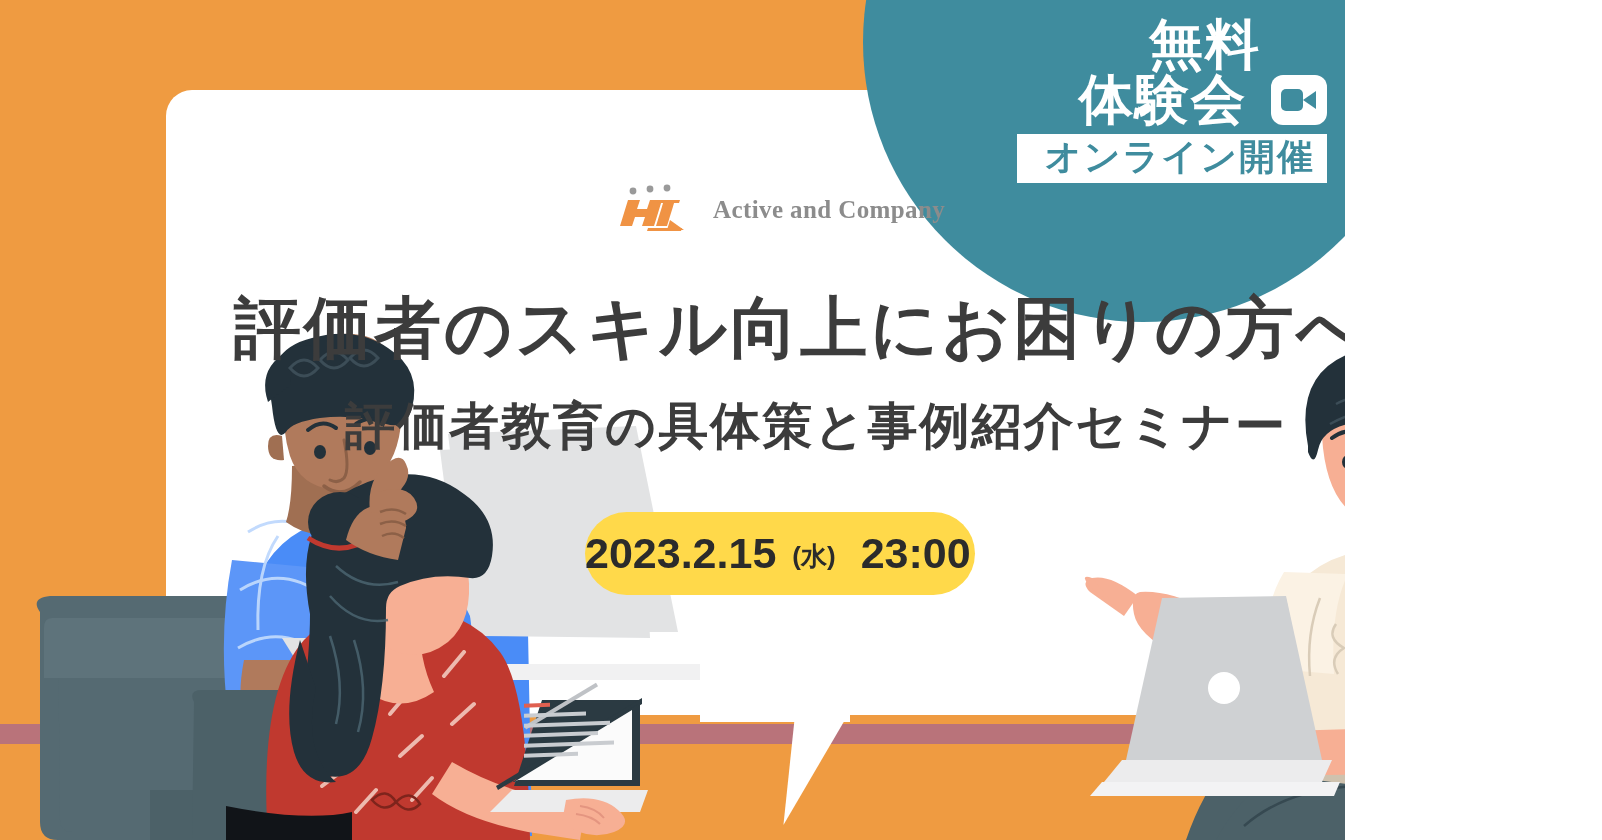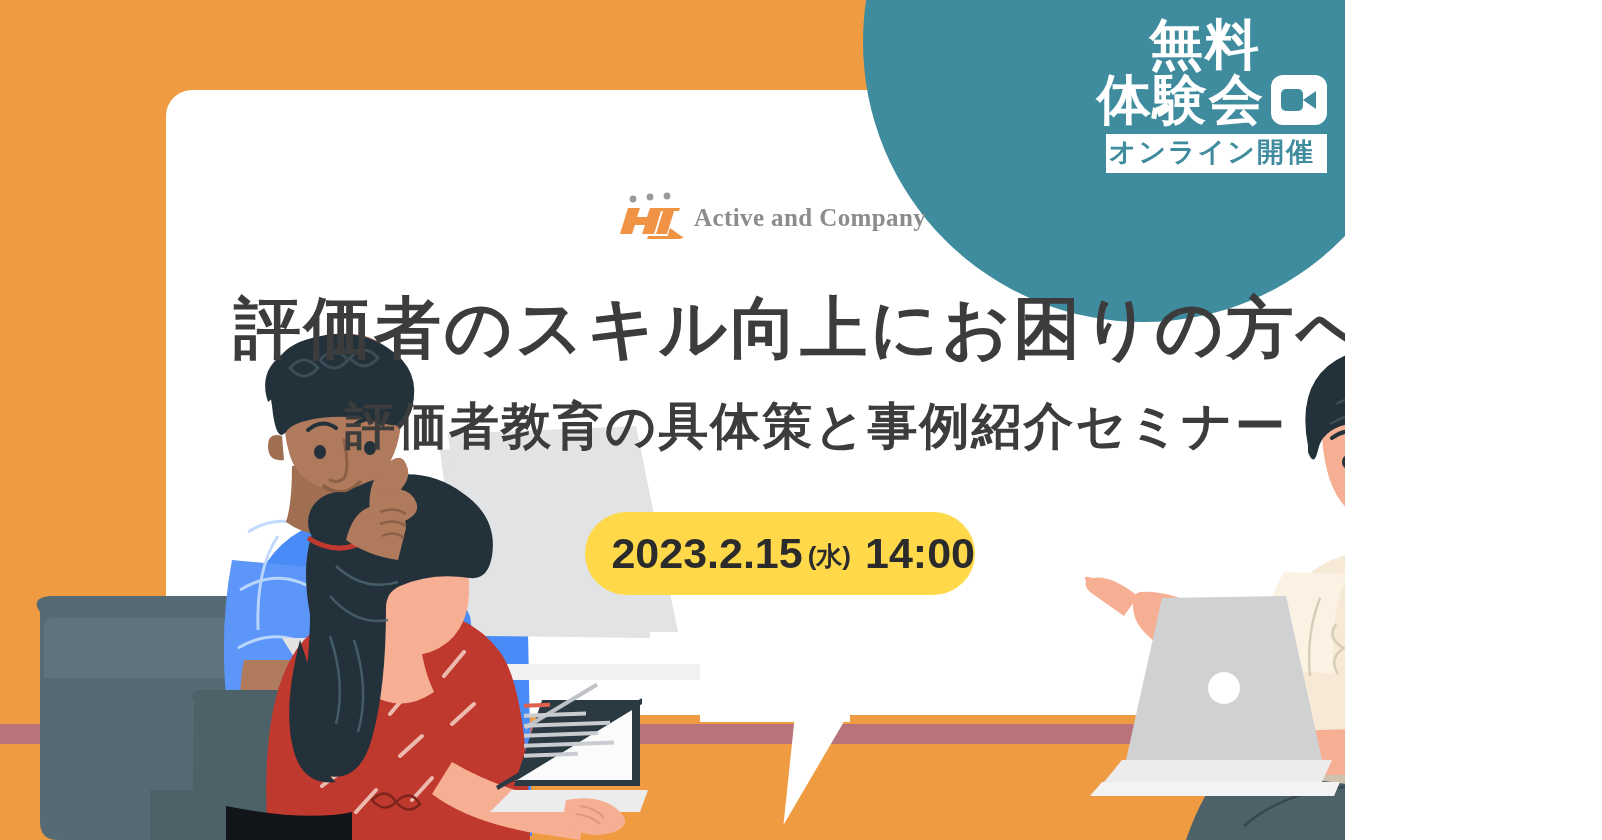--- a/index.html
+++ b/index.html
@@ -88,21 +88,21 @@
     font-size: 54px;
     font-weight: bold;
     line-height: 1.06;
     letter-spacing: 2px;
     padding-right: 66px;
   }
   .badge-line2-row {
     display: flex;
     align-items: center;
     justify-content: flex-end;
-    gap: 6px;
+    gap: 24px;
     margin-top: -2px;
   }
   .badge-line2 {
     font-size: 54px;
     font-weight: bold;
     line-height: 1.06;
     letter-spacing: 2px;
   }
   .cam-icon {
     width: 56px;
@@ -129,35 +129,35 @@
     height: 0;
     border-top: 9px solid transparent;
     border-bottom: 9px solid transparent;
     border-right: 13px solid #3F8C9E;
   }
   .badge-sub {
     display: inline-block;
     margin-top: 6px;
     background: #ffffff;
     color: #3F8C9E;
-    font-size: 27px;
+    font-size: 36px;
     font-weight: bold;
     letter-spacing: 2px;
-    padding: 3px 12px 5px 3px;
+    padding: 3px 12px 5px 28px;
     line-height: 1.12;
   }
 
   
   .logo-row {
     position: absolute;
     left: 618px;
-    top: 192px;
+    top: 184px;
     display: flex;
     align-items: center;
-    gap: 4px;
+    gap: 23px;
   }
   .logo-mark {
     width: 72px;
     height: 52px;
     flex: none;
   }
   .logo-text {
     font-family: "Liberation Serif", "DejaVu Serif", serif;
     font-size: 25px;
     font-weight: bold;
@@ -198,22 +198,22 @@
   .date-pill {
     position: absolute;
     left: 585px;
     top: 512px;
     width: 390px;
     height: 83px;
     background: #FFD94A;
     border-radius: 42px;
     display: flex;
     align-items: center;
-    justify-content: flex-end;
-    gap: 5px;
+    justify-content: flex-start;
+    gap: 16px;
     color: #2B2B2B;
   }
   .date-main {
     font-size: 43px;
     font-weight: bold;
     letter-spacing: 0px;
   }
   .date-dow {
     font-size: 26px;
     font-weight: bold;
@@ -489,16 +489,16 @@
     </svg>
     <div class="logo-text">Active and Company</div>
   </div>
 
   <div class="headline">評価者のスキル向上にお困りの方へ</div>
   <div class="subheadline">評価者教育の具体策と事例紹介セミナー</div>
 
   <div class="date-pill">
     <span class="date-main">2023.2.15</span>
     <span class="date-dow">(水)</span>
-    <span class="date-time">14:00</span>
+    <span class="date-time">23:00</span>
   </div>
 
 </div>
 
 </body></html>

